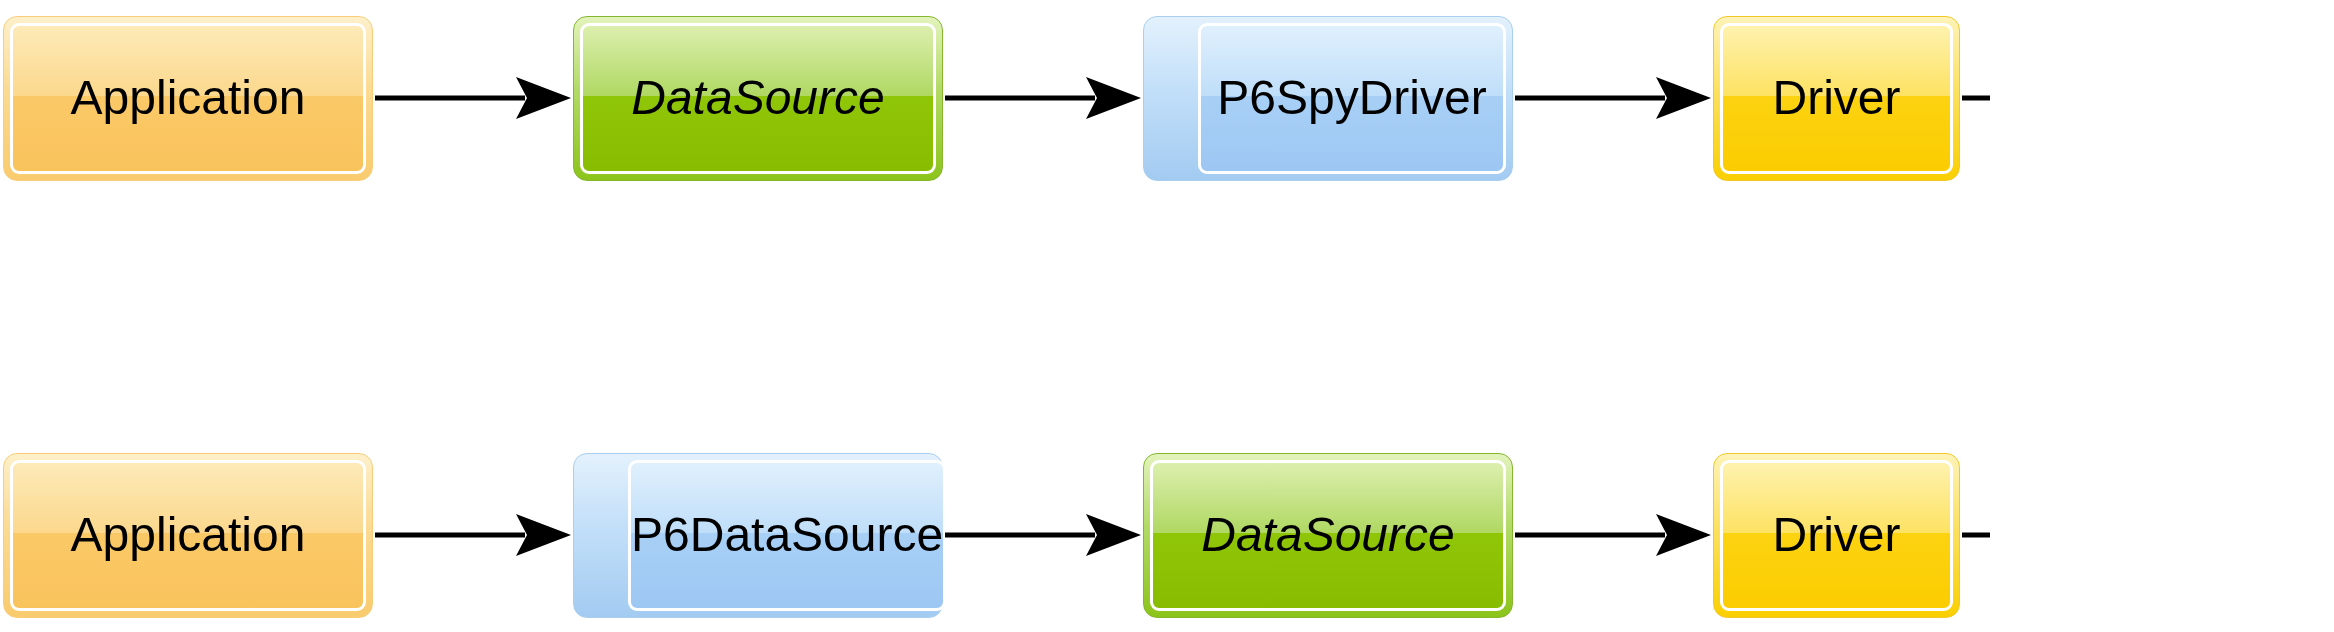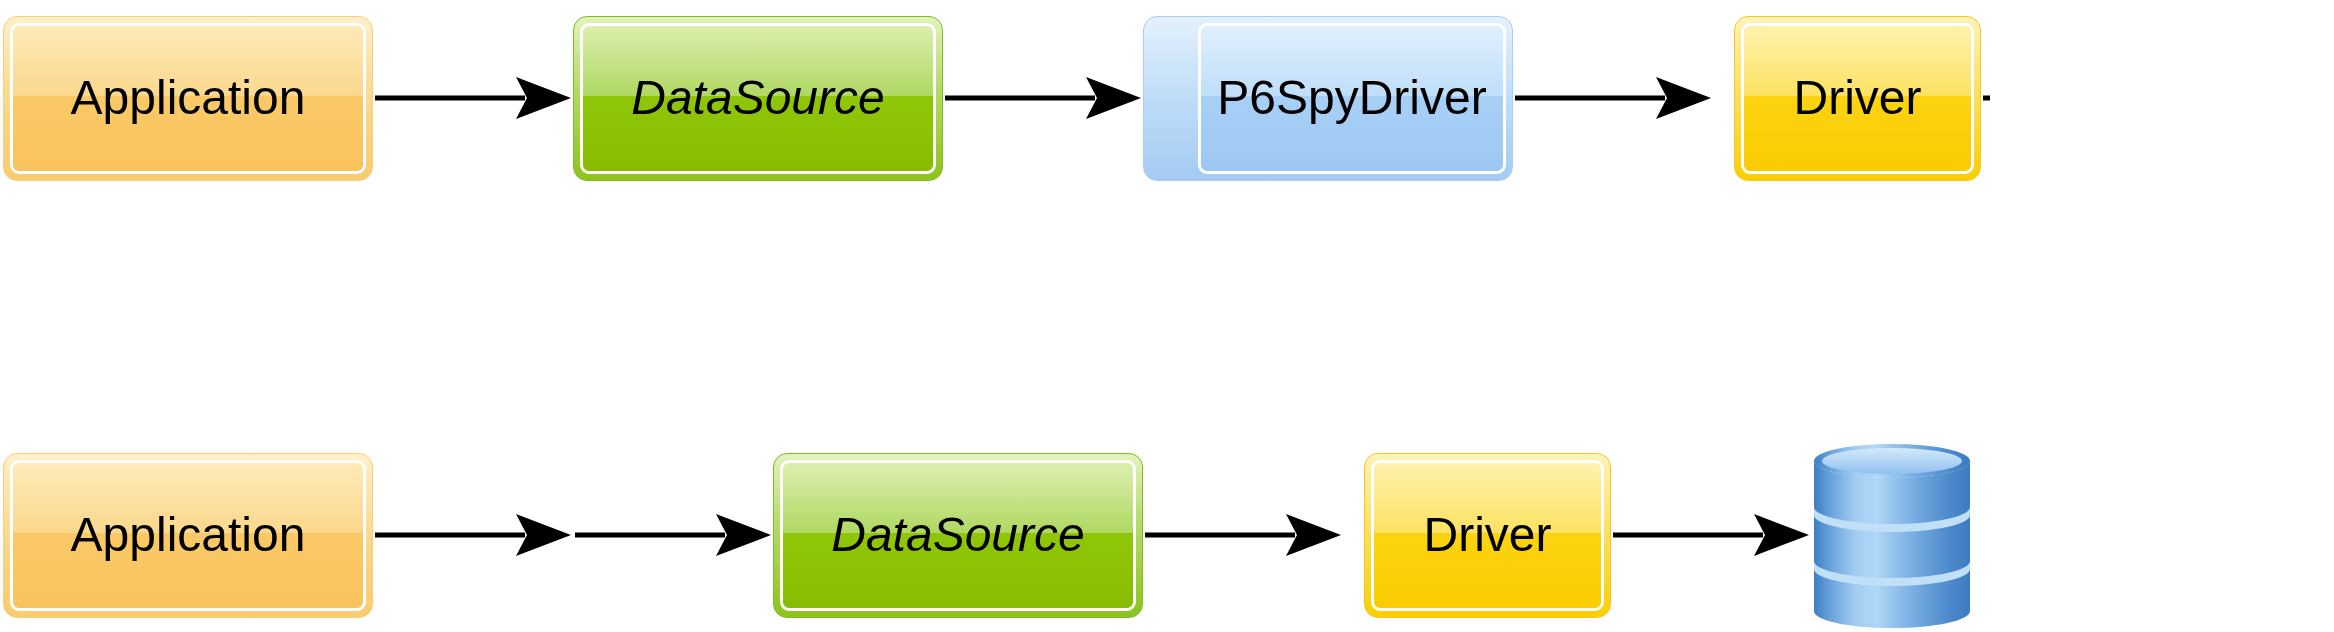--- a/index.html
+++ b/index.html
@@ -25,21 +25,21 @@
   .row-2 { top: 441px; }
 
   .node {
     height: 165px;
     padding: 6px;
     border-radius: 14px;
     display: flex;
     flex: 0 0 auto;
   }
   .node.wide   { width: 370px; }
-  .node.narrow { width: 247px; margin-left: 21px; }
+  .node.narrow { width: 247px; }
 
   .node-inner {
     flex: 1;
     border: 3px solid #ffffff;
     border-radius: 9px;
     display: flex;
     align-items: center;
     justify-content: center;
   }
 
@@ -189,20 +189,25 @@
       <div class="node-inner">
         <span class="node-label">Application</span>
       </div>
     </div>
 
     <svg class="arrow" viewBox="0 0 200 60">
       <line x1="2" y1="30" x2="152" y2="30" stroke="#000000" stroke-width="5"></line>
       <polygon points="198,30 143,9 154,30 143,51" fill="#000000"></polygon>
     </svg>
 
+    <div class="node wide c-blue">
+      <div class="node-inner">
+        <span class="node-label">P6DataSource</span>
+      </div>
+    </div>
 
     <svg class="arrow" viewBox="0 0 200 60">
       <line x1="2" y1="30" x2="152" y2="30" stroke="#000000" stroke-width="5"></line>
       <polygon points="198,30 143,9 154,30 143,51" fill="#000000"></polygon>
     </svg>
 
     <div class="node wide c-green">
       <div class="node-inner">
         <span class="node-label">DataSource</span>
       </div>

